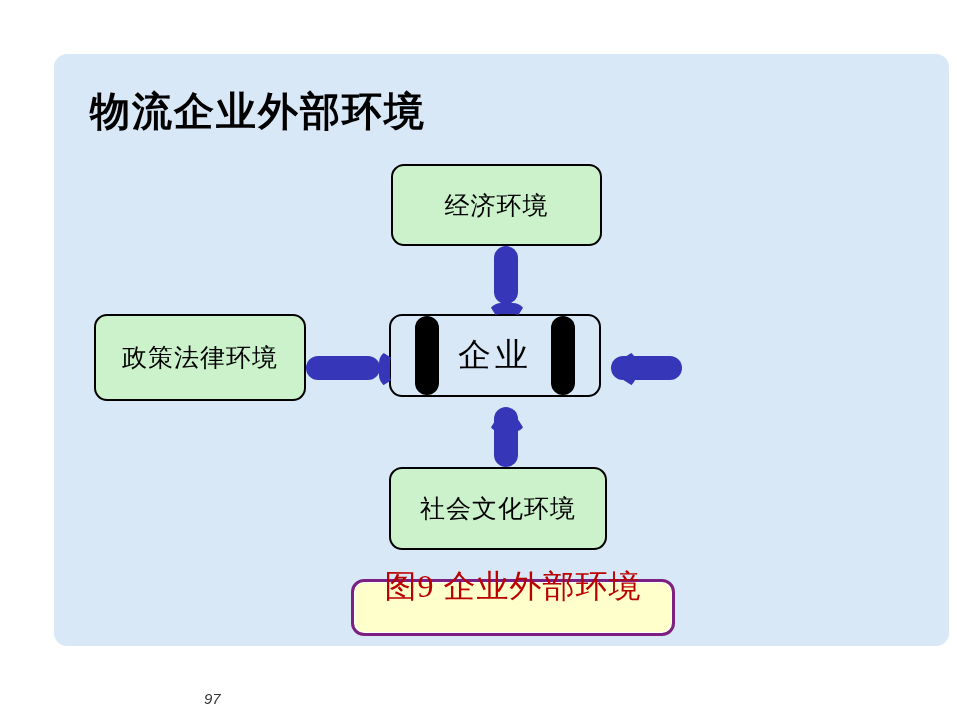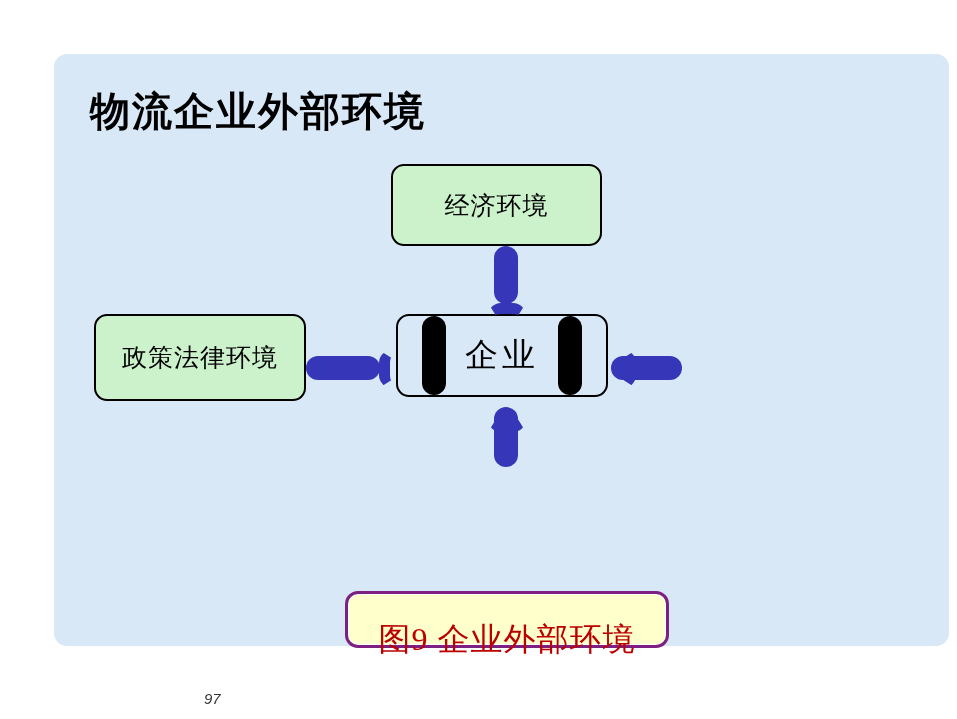--- a/index.html
+++ b/index.html
@@ -22,43 +22,43 @@
   .slide{position:absolute;left:30px;top:30px;width:895px;height:592px;background:var(--slide-bg);}
   .title{position:absolute;left:24px;top:18px;font-size:40px;font-weight:bold;
     letter-spacing:2px;color:var(--title-text);white-space:nowrap;}
   .env-box{position:absolute;background:var(--box-fill);border:2px solid var(--box-border);
     display:flex;align-items:center;justify-content:center;}
   .env-box span{font-size:25px;color:var(--label-text);letter-spacing:1px;white-space:nowrap;}
   .box-top{left:337px;top:110px;width:211px;height:82px;}
   .box-left{left:40px;top:260px;width:212px;height:87px;}
   .box-right{left:628px;top:262px;width:214px;height:83px;}
   .box-bottom{left:335px;top:413px;width:218px;height:83px;}
-  .center-box{position:absolute;left:342px;top:260px;width:212px;height:83px;
+  .center-box{position:absolute;left:335px;top:260px;width:212px;height:83px;
     background:var(--slide-bg);border:2px solid var(--box-border);
     display:flex;align-items:center;justify-content:center;}
   .center-box .label{font-size:33px;color:var(--label-text);letter-spacing:4px;white-space:nowrap;}
   .vbar{position:absolute;top:0;bottom:0;width:2px;background:var(--box-border);}
   .vbar.left{left:24px;}
   .vbar.right{right:24px;}
   .arrow-line{position:absolute;background:var(--arrow);}
   .arrow-line.v{width:2px;}
   .arrow-line.h{height:2px;}
   .arrow-head{position:absolute;width:0;height:0;}
   .arrow-head.down{border-left:7px solid transparent;border-right:7px solid transparent;
     border-top:11px solid var(--arrow);}
   .arrow-head.up{border-left:7px solid transparent;border-right:7px solid transparent;
     border-bottom:11px solid var(--arrow);}
   .arrow-head.right{border-top:7px solid transparent;border-bottom:7px solid transparent;
     border-left:11px solid var(--arrow);}
   .arrow-head.left{border-top:7px solid transparent;border-bottom:7px solid transparent;
     border-right:11px solid var(--arrow);}
-  .caption{position:absolute;left:291px;top:525px;width:324px;height:57px;
+  .caption{position:absolute;left:297px;top:525px;width:324px;height:57px;
     background:var(--caption-bg);border:3px solid var(--caption-border);
     box-shadow:inset 0 0 0 1px #ffffff;
-    display:flex;align-items:flex-start;justify-content:center;margin-top:12px;}
+    display:flex;align-items:flex-end;justify-content:center;}
   .caption span{font-size:32px;color:var(--caption-text);letter-spacing:1px;white-space:nowrap;}
   .page-number{position:absolute;left:168px;top:654px;font-size:15px;
     color:var(--page-number-text);font-family:"Liberation Sans","DejaVu Sans",sans-serif;font-style:italic;}
 </style>
 </head>
 <body>
 
 <div class="page">
   <div class="slide">
 
@@ -66,20 +66,23 @@
 
     <div class="env-box box-left">
       <span>政策法律环境</span>
     </div>
 
     <div class="env-box box-top">
       <span>经济环境</span>
     </div>
 
 
+    <div class="env-box box-bottom">
+      <span>社会文化环境</span>
+    </div>
 
     <div class="center-box">
       <span class="vbar left"></span>
       <span class="label">企业</span>
       <span class="vbar right"></span>
     </div>
 
     <div class="arrow-line v" style="left:440px;top:192px;height:58px"></div>
     <div class="arrow-head down" style="left:434px;top:249px"></div>
 

